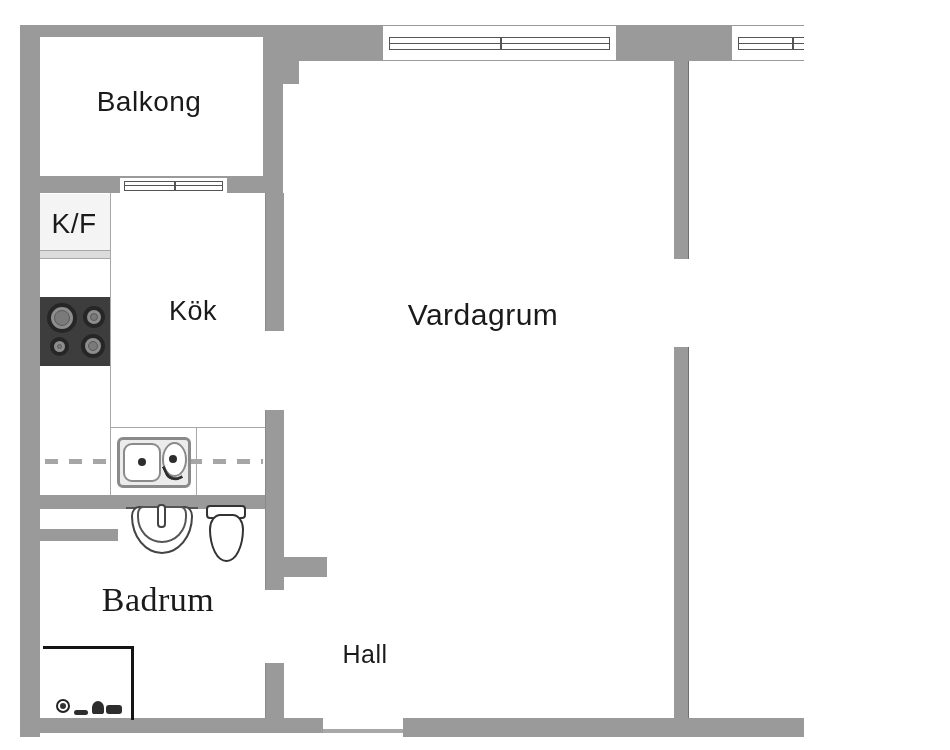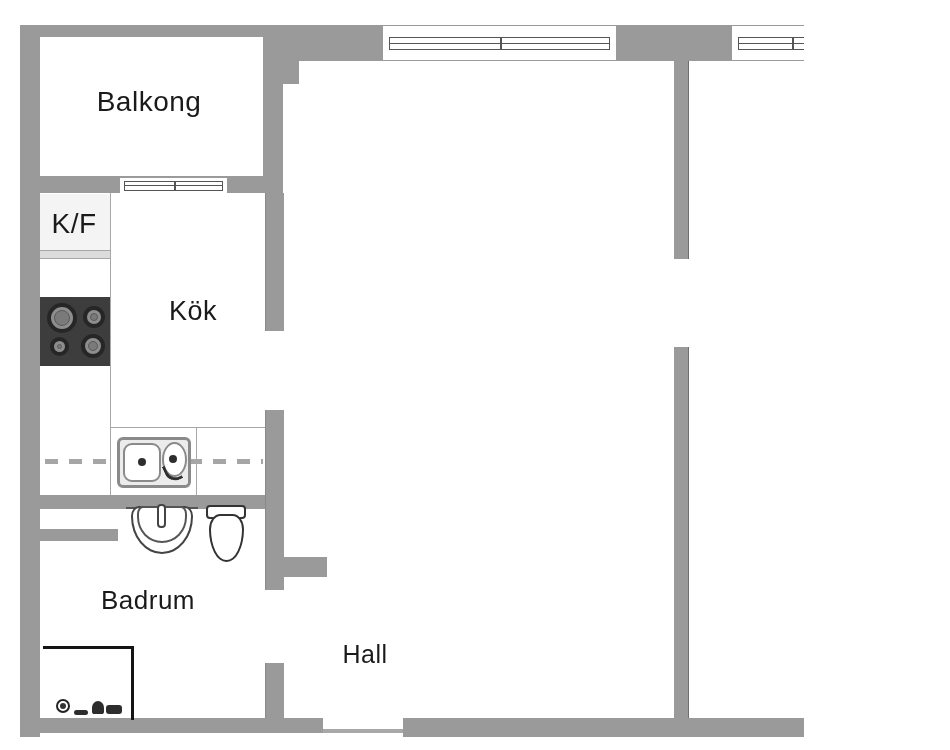--- a/index.html
+++ b/index.html
@@ -126,16 +126,17 @@
 
   <div class="shower" style="left:43px;top:646px;width:91px;height:74px;"></div>
   <div class="drainmark" style="left:56px;top:699px;width:14px;height:14px;"></div>
   <div class="glyphblob" style="left:74px;top:710px;width:14px;height:5px;"></div>
   <div class="glyphblob" style="left:92px;top:701px;width:12px;height:13px;border-radius:50% 50% 20% 20%;"></div>
   <div class="glyphblob" style="left:106px;top:705px;width:16px;height:9px;"></div>
 
   <div class="lbl" style="left:149px;top:102px;font-size:28px;">Balkong</div>
   <div class="lbl" style="left:74px;top:224px;font-size:28px;">K/F</div>
   <div class="lbl" style="left:193px;top:311px;font-size:27px;">Kök</div>
-  <div class="lbl" style="left:148px;top:600px;font-size:26px;">Badrum</div>
+  <div class="lbl" style="left:483px;top:315px;font-size:30px;">Vardagrum</div>
+  <div class="lbl" style="left:158px;top:600px;font-size:34px;font-family:Liberation Serif, serif;">Badrum</div>
   <div class="lbl" style="left:365px;top:654px;font-size:25px;">Hall</div>
 
 </div>
 
 </body></html>

